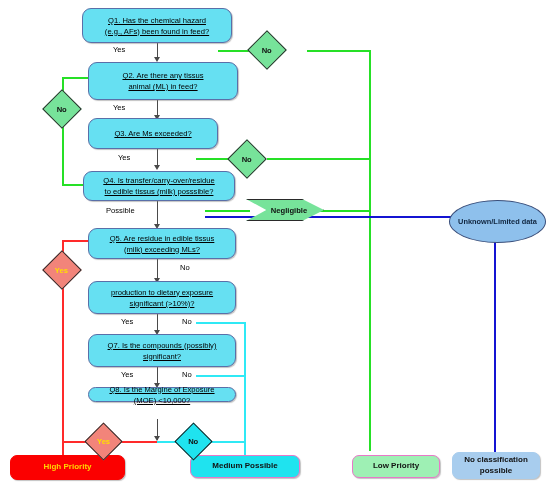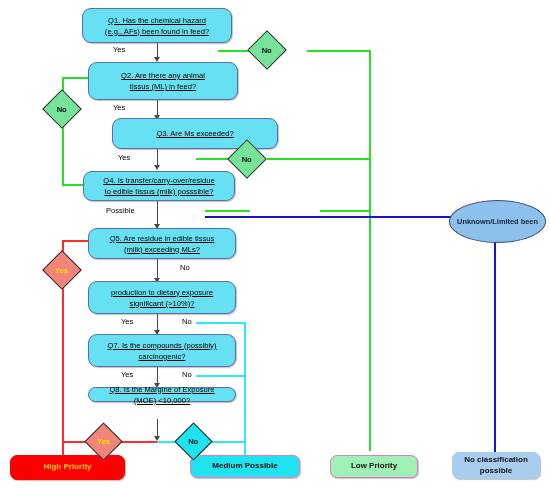--- a/index.html
+++ b/index.html
@@ -78,21 +78,21 @@
     border-radius:7px;
     display:flex;align-items:center;justify-content:center;
     text-align:center;
     font-size:8px;font-weight:bold;
     line-height:1.3;
     box-shadow:1px 1px 1px rgba(120,120,120,.45);
     z-index:6;
   }
   .o-high{background:#fb0000;border:1px solid #fb0000;color:#ffd400;}
   .o-med{background:#1fe3ef;border:1.3px solid #e878c8;color:#111;}
-  .o-low{background:#9ef0b4;border:1.3px solid #e878c8;color:#111;}
+  .o-low{background:#9ef0b4;border:1.3px solid #e878c8;color:#111;margin-left:22px;}
   .o-none{background:#a8cdee;border:1px solid #a8cdee;color:#111;}
 
   
   .ln{position:absolute;z-index:2;}
   .k-dark{background:#4a4a4a;}
   .k-green{background:#26e026;}
   .k-red{background:#ff2a2a;}
   .k-cyan{background:#2fe9f5;}
   .k-blue{background:#1414d2;}
 
@@ -162,26 +162,26 @@
 
   <div class="qbox" style="left:82px;top:8px;width:150px;height:35px;">
     <div>
       <span>Q1. Has the chemical hazard</span>
       <span>(e.g., AFs) been found in feed?</span>
     </div>
   </div>
 
   <div class="qbox" style="left:88px;top:62px;width:150px;height:38px;">
     <div>
-      <span>Q2. Are there any animal</span>
-      <span>tissus (ML) in feed?</span>
-    </div>
-  </div>
-
-  <div class="qbox" style="left:88px;top:118px;width:166px;height:31px;margin-left:24px;">
+      <span>Q2. Are there any tissus</span>
+      <span>animal (ML) in feed?</span>
+    </div>
+  </div>
+
+  <div class="qbox" style="left:88px;top:118px;width:130px;height:31px;">
     <div>
       <span>Q3. Are Ms exceeded?</span>
     </div>
   </div>
 
   <div class="qbox" style="left:83px;top:171px;width:152px;height:30px;">
     <div>
       <span>Q4. Is transfer/carry-over/residue</span>
       <span>to edible tissus (milk) posssible?</span>
     </div>
@@ -197,50 +197,53 @@
   <div class="qbox" style="left:88px;top:281px;width:148px;height:33px;">
     <div>
       <span>production to dietary exposure</span>
       <span>significant (&gt;10%)?</span>
     </div>
   </div>
 
   <div class="qbox" style="left:88px;top:334px;width:148px;height:33px;">
     <div>
       <span>Q7. Is the compounds (possibly)</span>
-      <span>carcinogenic?</span>
+      <span>significant?</span>
     </div>
   </div>
 
   <div class="qbox" style="left:88px;top:387px;width:148px;height:15px;">
     <div>
       <span>Q8. Is the Margine of Exposure</span>
       <span>(MOE) &lt;10,000?</span>
     </div>
   </div>
 
   <div class="ellipse" style="left:449px;top:200px;width:95px;height:41px;">
     <div>
       <span>Unknown/Limited</span>
-      <span>been</span>
+      <span>data</span>
     </div>
   </div>
 
   <div class="diamond d-green" style="left:253px;top:36px;width:28px;height:28px;">
     <span class="dlabel">No</span>
   </div>
 
   <div class="diamond d-green" style="left:48px;top:95px;width:28px;height:28px;">
     <span class="dlabel">No</span>
   </div>
 
   <div class="diamond d-green" style="left:233px;top:145px;width:28px;height:28px;">
     <span class="dlabel">No</span>
   </div>
 
+  <div class="chev" style="left:246px;top:199px;width:78px;height:22px;">
+    <span>Negligible</span>
+  </div>
 
   <div class="diamond d-red" style="left:48px;top:256px;width:28px;height:28px;">
     <span class="dlabel">Yes</span>
   </div>
 
   <div class="diamond d-red" style="left:90px;top:428px;width:27px;height:27px;">
     <span class="dlabel">Yes</span>
   </div>
 
   <div class="diamond d-cyan" style="left:180px;top:428px;width:27px;height:27px;">

